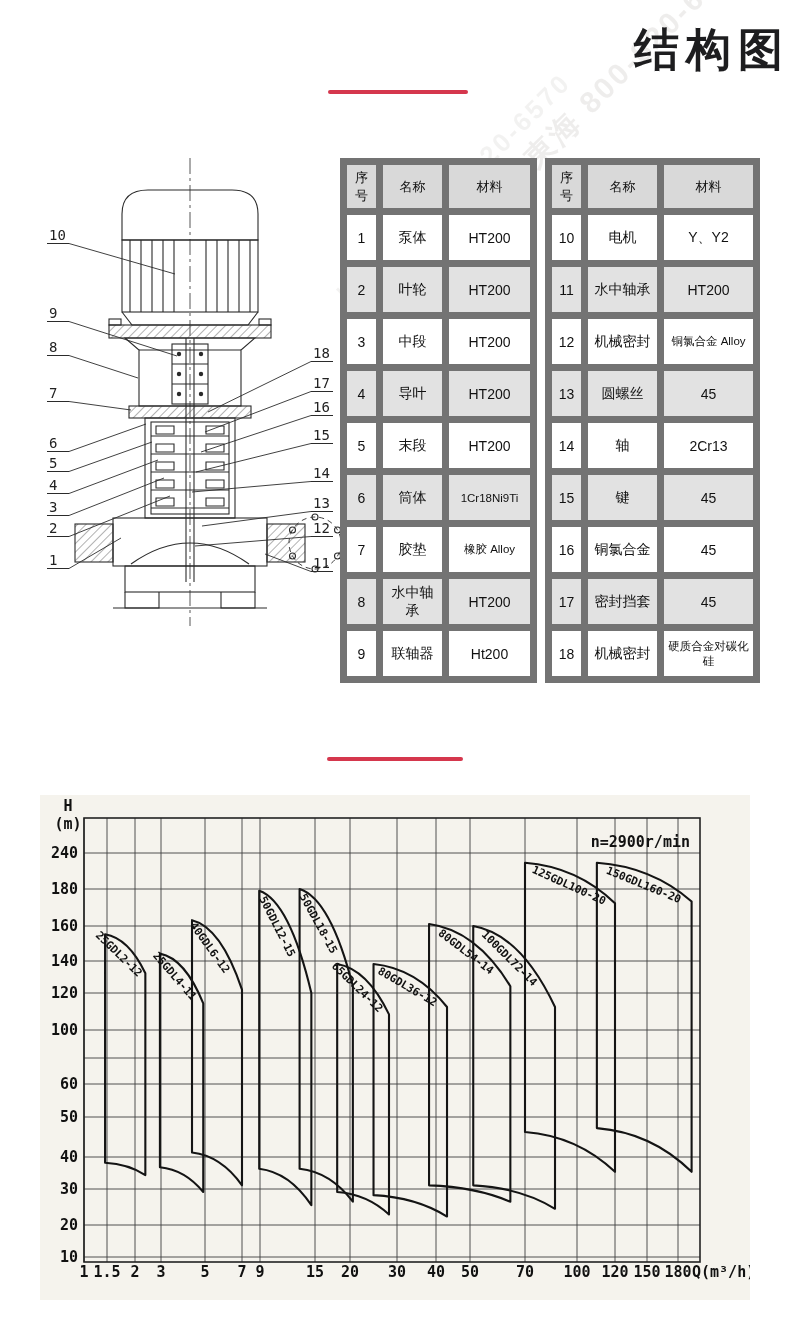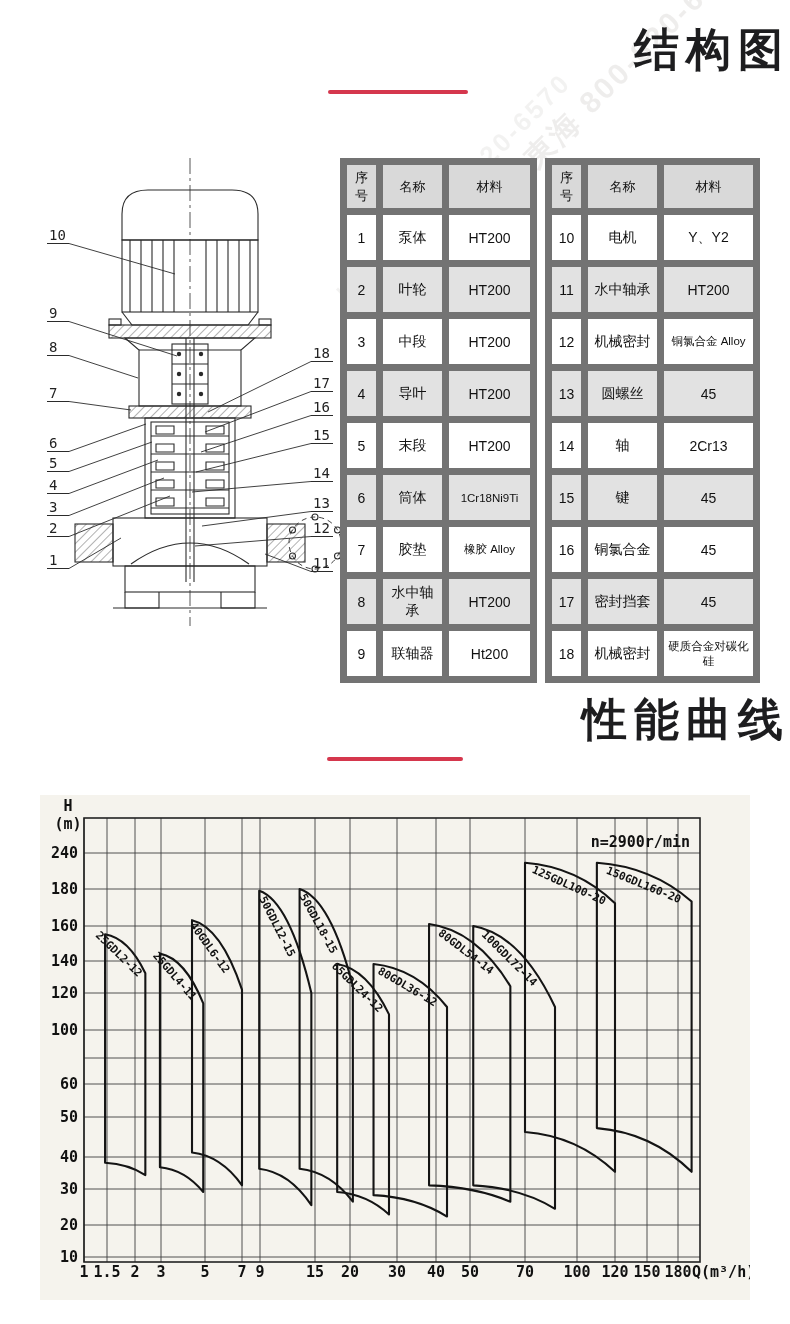--- a/index.html
+++ b/index.html
@@ -313,21 +313,20 @@
           </tr>
           <tr class="">
             <td>18</td>
             <td>机械密封</td>
             <td class="tight">硬质合金对碳化硅</td>
           </tr>
         </tbody>
       </table>
     </div>
 
-  <div class="sec-title" style="top:690px;">性能曲线</div>
   <div class="title-underline" style="left:327px;top:757px;width:136px;"></div>
 
   <svg id="chart-svg" viewBox="0 0 710 505">
       <g>
         <line x1="44" y1="23" x2="44" y2="467" stroke="#3f3f3f" stroke-width="0.9"></line>
         <line x1="95" y1="23" x2="95" y2="467" stroke="#3f3f3f" stroke-width="0.9"></line>
         <line x1="121" y1="23" x2="121" y2="467" stroke="#3f3f3f" stroke-width="0.9"></line>
         <line x1="165" y1="23" x2="165" y2="467" stroke="#3f3f3f" stroke-width="0.9"></line>
         <line x1="202" y1="23" x2="202" y2="467" stroke="#3f3f3f" stroke-width="0.9"></line>
         <line x1="220" y1="23" x2="220" y2="467" stroke="#3f3f3f" stroke-width="0.9"></line>

